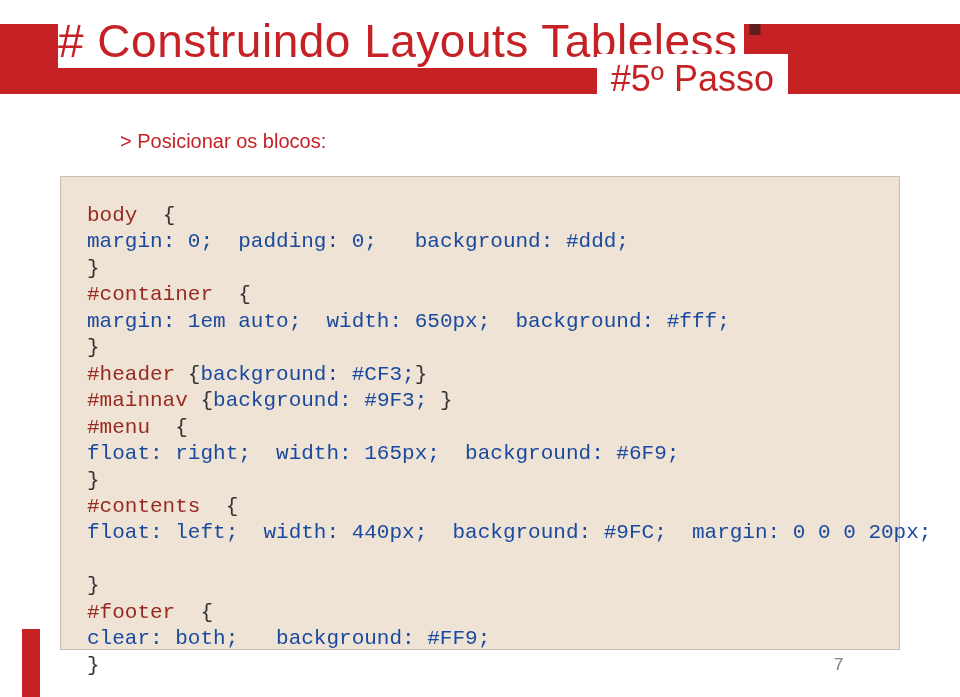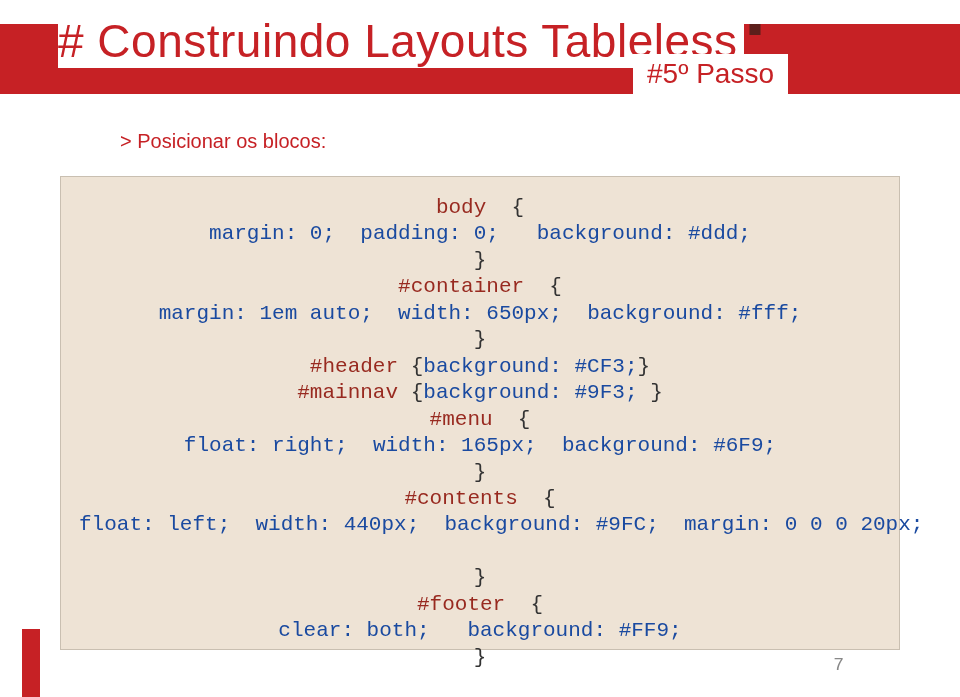--- a/index.html
+++ b/index.html
@@ -50,21 +50,21 @@
     color: #c62125;
     background: #fff;
     padding: 0 6px 0 0;
     z-index: 2;
     letter-spacing: 0.5px;
   }
   .subtitle-badge {
     position: absolute;
     top: 54px;
     right: 128px;
-    font-size: 28px;
+    font-size: 36px;
     color: #c62125;
     background: #fff;
     padding: 4px 14px;
     z-index: 2;
   }
   .sub-heading {
     position: absolute;
     top: 130px;
     left: 120px;
     font-size: 20px;
@@ -74,27 +74,26 @@
     position: absolute;
     top: 176px;
     left: 60px;
     width: 840px;
     height: 474px;
     background: #eee3d5;
     border: 1px solid #c9bfb1;
     padding: 18px 18px;
   }
   pre.code {
-    margin: 0;
+    margin: 8px;
     font-family: "Courier New", monospace;
     font-size: 21px;
     line-height: 1.26;
     white-space: pre;
     color: #333;
-    text-align: center;
   }
   .sel { color: #982a20; }
   .prop { color: #1a4aa0; }
   .val { color: #1a4aa0; }
   .page-num {
     position: absolute;
     bottom: 22px;
     right: 72px;
     font-size: 18px;
     color: #888;

